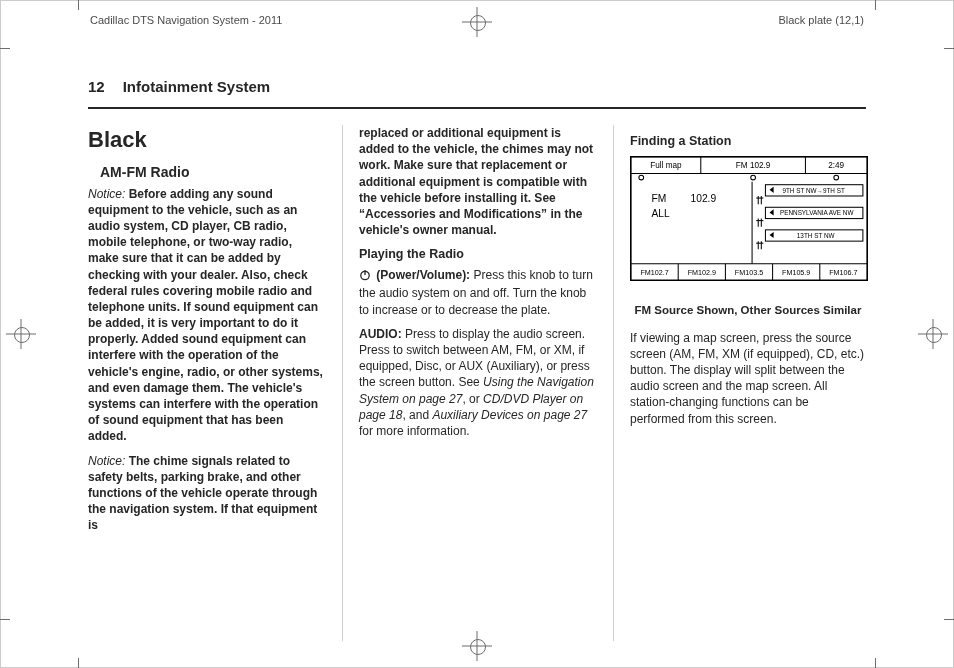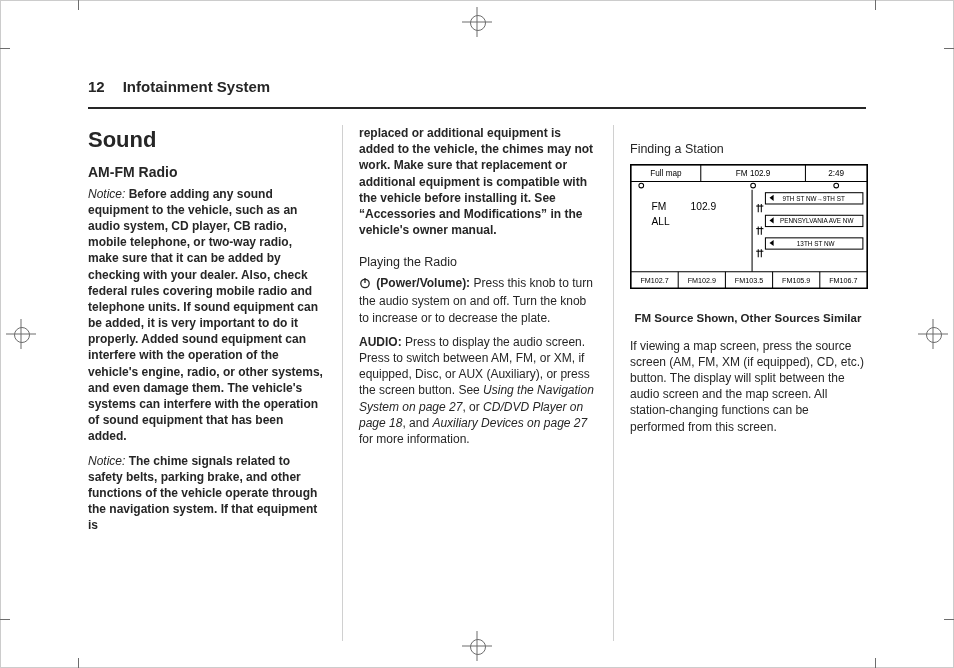--- a/index.html
+++ b/index.html
@@ -33,22 +33,22 @@
   .frame{position:absolute;left:88px;right:88px;top:78px;bottom:32px;}
   .pagehead{display:flex;align-items:baseline;gap:18px;border-bottom:2px solid var(--ink);padding-bottom:12px;margin-bottom:16px;}
   .pagehead .pnum{font-weight:700;font-size:15px;}
   .pagehead .ptitle{font-weight:700;font-size:15px;}
 
   .cols{display:flex;gap:18px;height:calc(100% - 42px);}
   .col{flex:1 1 0;font-size:12px;line-height:1.35;}
   .col.sep{border-left:1px solid var(--light);padding-left:16px;}
 
   h1.sec{font-size:22px;margin:0 0 6px 0;font-weight:700;}
-  h2.sub{font-size:14px;margin:8px 0 4px 0;font-weight:700;}
-  h3.subsub{font-size:12.5px;margin:16px 0 4px 0;font-weight:400;}
+  h2.sub{font-size:14px;margin:8px 0 4px 12px;font-weight:700;}
+  h3.subsub{font-size:12.5px;margin:8px 0 4px 0;font-weight:700;}
   .notice-run{font-style:italic;font-weight:400;}
   p{margin:0 0 8px 0;}
   .b{font-weight:700;}
   .i{font-style:italic;}
 
   
   .fig-wrap{margin:6px 0 12px 0;}
   svg.fig{width:100%;height:auto;border:1px solid #000;}
   .fig-cap{text-align:center;font-weight:700;font-size:11.5px;line-height:1.25;margin-top:18px;}
 
@@ -73,31 +73,35 @@
     </div>
   <span class="tick top" style="left:78px;"></span>
   <span class="tick top" style="right:78px;"></span>
   <span class="tick bot" style="left:78px;"></span>
   <span class="tick bot" style="right:78px;"></span>
   <span class="side-tick l" style="top:48px;"></span>
   <span class="side-tick r" style="top:48px;"></span>
   <span class="side-tick l" style="bottom:48px;"></span>
   <span class="side-tick r" style="bottom:48px;"></span>
 
+  <div class="runhead">
+    <span>Cadillac DTS Navigation System - 2011</span>
+    <span>Black plate (12,1)</span>
+  </div>
 
   <div class="frame">
     <div class="pagehead">
       <span class="pnum">12</span>
       <span class="ptitle">Infotainment System</span>
     </div>
 
     <div class="cols">
 
       <div class="col">
-        <h1 class="sec">Sound</h1>
+        <h1 class="sec">Black</h1>
         <h2 class="sub">AM-FM Radio</h2>
         <p class="b">
           <span class="notice-run">Notice:</span><span> Before adding any sound equipment to the vehicle, such as an audio system, CD player, CB radio, mobile telephone, or two-way radio, make sure that it can be added by checking with your dealer. Also, check federal rules covering mobile radio and telephone units. If sound equipment can be added, it is very important to do it properly. Added sound equipment can interfere with the operation of the vehicle's engine, radio, or other systems, and even damage them. The vehicle's systems can interfere with the operation of sound equipment that has been added.</span>
         </p>
         <p class="b">
           <span class="notice-run">Notice:</span><span> The chime signals related to safety belts, parking brake, and other functions of the vehicle operate through the navigation system. If that equipment is</span>
         </p>
       </div>
 
       <div class="col sep">

